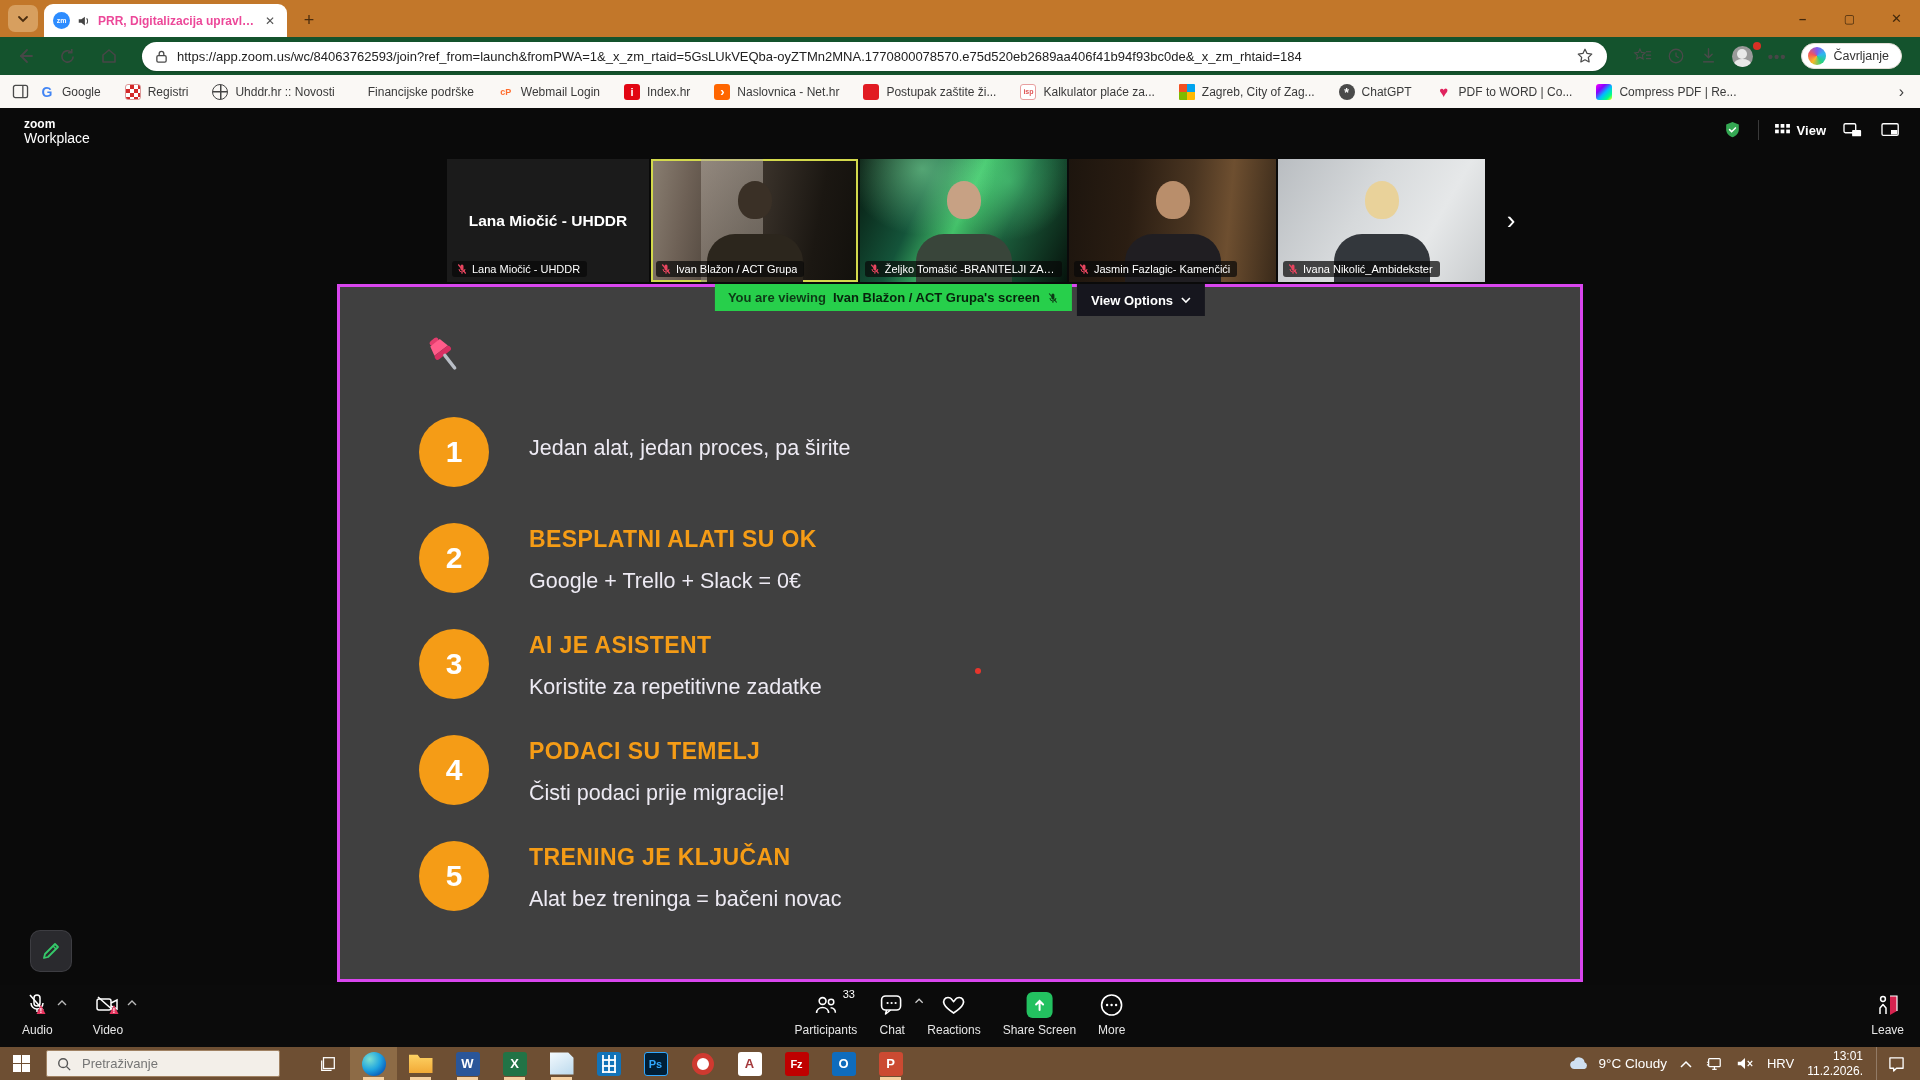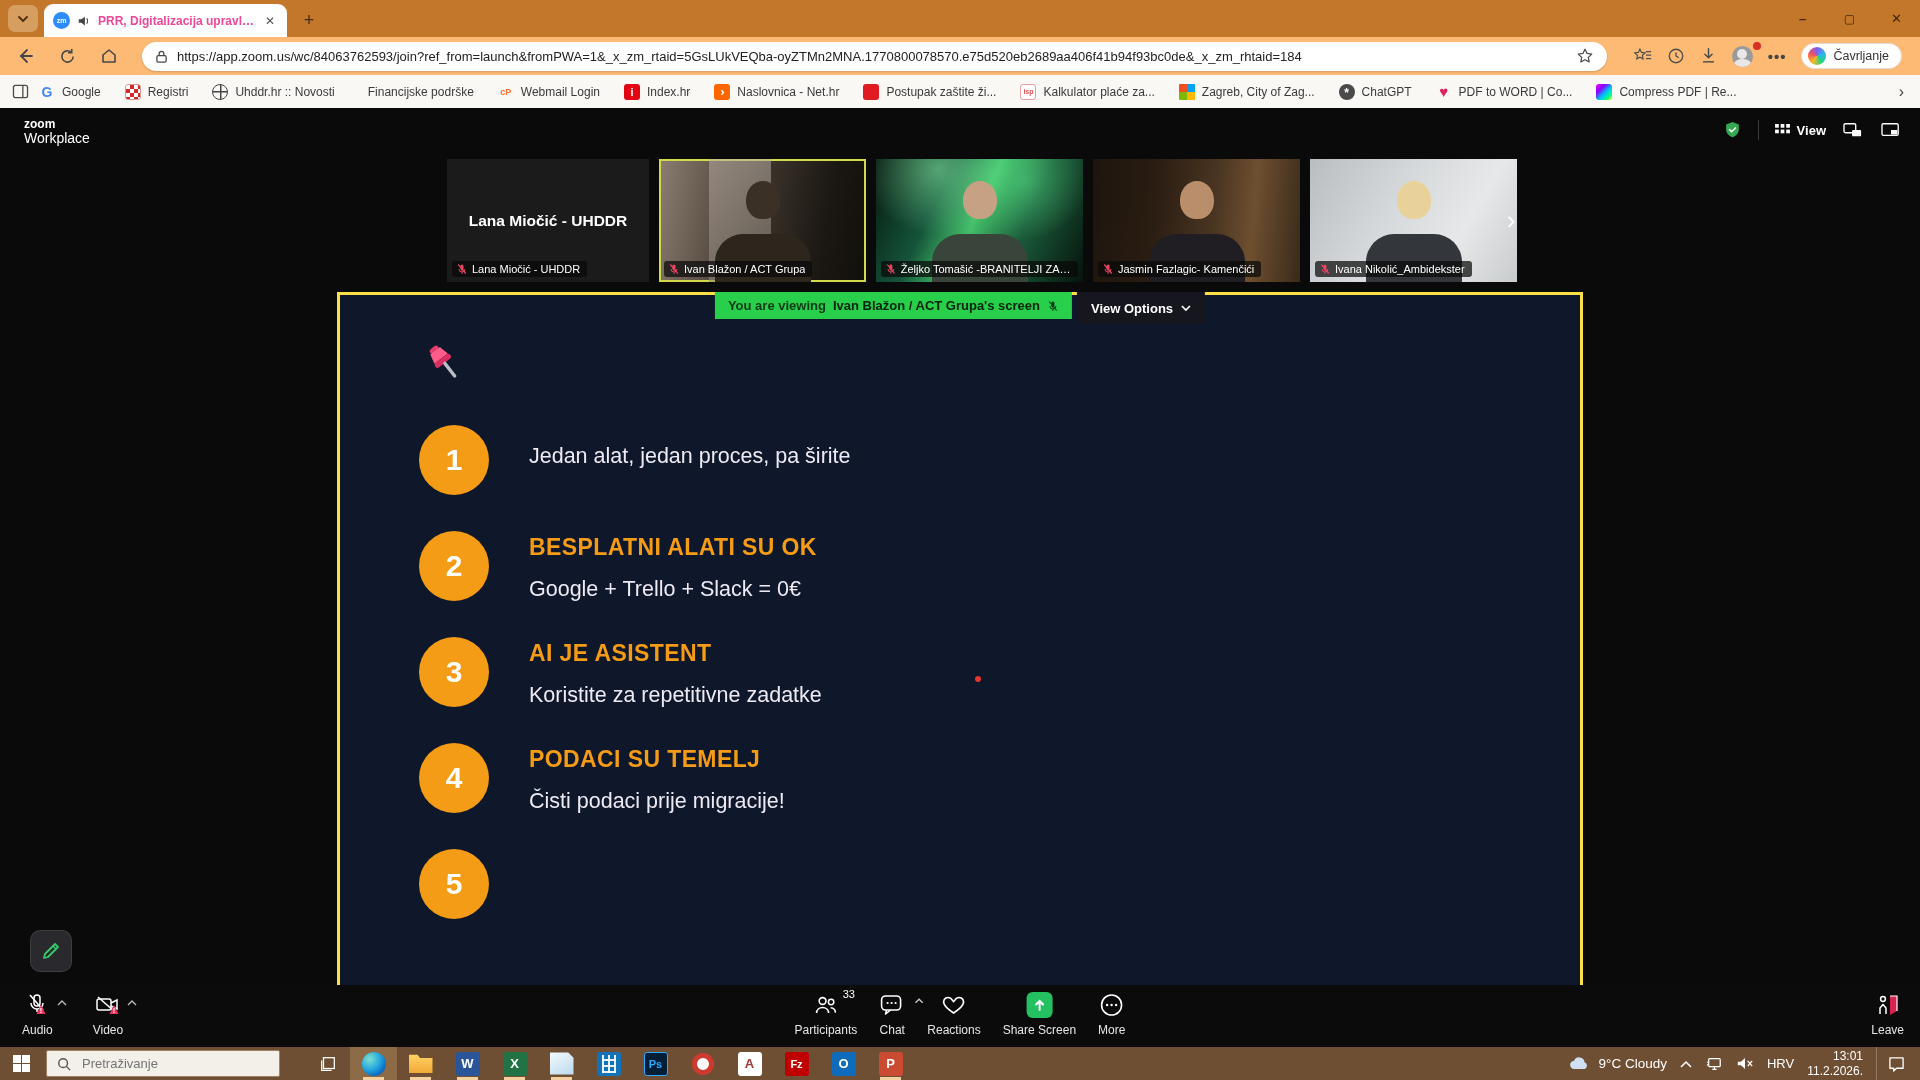--- a/index.html
+++ b/index.html
@@ -21,21 +21,21 @@
   .newtab{position:absolute;left:296px;top:8px;width:26px;height:24px;color:#4a2c0e;font-size:18px;
     display:flex;align-items:center;justify-content:center;}
   .newtab::before{content:"+";}
   .winctl{position:absolute;right:0;top:0;height:37px;display:flex;}
   .winctl>span{width:47px;height:100%;display:flex;align-items:center;justify-content:center;color:#42280c;font-size:13px;}
   .ctl-min::before{content:"\2013";font-weight:bold;}
   .ctl-max::before{content:"\25A2";font-size:12px;}
   .ctl-close::before{content:"\2715";}
 
   
-  .urlrow{position:absolute;left:0;top:37px;width:100%;height:38px;background:#fdba74;
+  .urlrow{position:absolute;left:0;top:37px;width:100%;height:38px;background:#14532d;
     display:flex;align-items:center;padding:15px 10px;gap:12px;}
   .nav-btn{width:30px;height:30px;display:flex;align-items:center;justify-content:center;color:#474747;flex:none;}
   .urlpill{height:29px;background:#fff;border-radius:15px;flex:1;display:flex;align-items:center;
     padding:0 13px;gap:9px;box-shadow:0 1px 2px rgba(0,0,0,.18);min-width:0;margin:0 6px;}
   .url-text{font-size:13px;color:#222;white-space:nowrap;overflow:hidden;flex:1;}
   .right-icons{display:flex;align-items:center;gap:15px;padding:0 8px;flex:none;}
   .avatar{position:relative;width:21px;height:21px;border-radius:50%;background:#9a9a9a;overflow:hidden;}
   .avatar::before{content:"";position:absolute;left:5.5px;top:3px;width:10px;height:10px;border-radius:50%;background:#e8e8e8;}
   .avatar::after{content:"";position:absolute;left:2px;top:13px;width:17px;height:10px;border-radius:50%;background:#e8e8e8;}
   .avatar-dot{position:absolute;right:159px;top:42px;width:8px;height:8px;border-radius:50%;background:#d93025;z-index:3;}
@@ -83,21 +83,21 @@
   .zoomapp{position:absolute;left:0;top:108px;width:100%;height:939px;background:#0a0a0a;}
   .ztop{position:absolute;left:0;top:0;width:100%;height:48px;}
   .zlogo{position:absolute;left:24px;top:10px;color:#fff;line-height:1.1;}
   .zlogo .l1{font-size:12px;font-weight:bold;}
   .zlogo .l2{font-size:14px;}
   .ztop-right{position:absolute;right:18px;top:0;height:44px;display:flex;align-items:center;gap:16px;color:#fff;}
   .vdiv{width:1px;height:20px;background:#3a3a3a;}
   .viewbtn{display:flex;align-items:center;gap:7px;font-size:13px;font-weight:bold;}
 
   
-  .strip{position:absolute;left:447px;top:51px;height:123px;display:flex;gap:10px;border-radius:11px;}
+  .strip{position:absolute;left:447px;top:51px;height:123px;display:flex;gap:2px;border-radius:11px;}
   .tile{position:relative;width:207px;height:123px;overflow:hidden;background:#141414;flex:none;}
   .tile.panel{width:202px;background:#1b1b1b;}
   .tile.active{outline:2px solid #d3d94c;outline-offset:-2px;}
   .big-name{position:absolute;inset:0;display:flex;align-items:center;justify-content:center;
     color:#fff;font-weight:bold;font-size:15.5px;text-align:center;padding:0 8px;}
   .badge{position:absolute;left:5px;bottom:5px;display:flex;align-items:center;gap:4px;
     background:rgba(8,8,8,.72);border-radius:3px;padding:2px 7px 2px 4px;max-width:95%;}
   .badge-name{color:#fff;font-size:11px;white-space:nowrap;overflow:hidden;text-overflow:ellipsis;}
   .person{position:absolute;inset:0;}
   .p-head{position:absolute;left:50%;top:22px;transform:translateX(-50%);width:34px;height:38px;border-radius:50% 50% 46% 46%;}
@@ -117,22 +117,22 @@
   .scene-office-dark .p-head{background:#b98e6b;}
   .scene-office-dark .p-body{background:#201e22;}
   .scene-bright{background:linear-gradient(120deg,#b9bdc1,#d6d9db 40%,#e6e8e9 70%,#c9ccce);}
   .scene-bright .p-head{background:#e9d29a;}
   .scene-bright .p-body{background:#33373c;}
   .strip-next{position:absolute;left:1496px;top:51px;width:30px;height:123px;display:flex;
     align-items:center;justify-content:center;color:#fff;font-size:26px;}
   .strip-next::before{content:"\203A";}
 
   
-  .share{position:absolute;left:337px;top:184px;width:1246px;height:698px;background:#0f172a;
-    border:3px solid #fde047;}
+  .share{position:absolute;left:337px;top:176px;width:1246px;height:698px;background:#404040;
+    border:3px solid #d946ef;}
   .banner-row{position:absolute;top:-3px;left:50%;transform:translateX(-50%);display:flex;height:27px;z-index:5;}
   .banner{background:#27cf4b;display:flex;align-items:center;gap:7px;padding:0 13px;
     font-size:13px;color:#0d3a16;font-weight:bold;white-space:nowrap;}
   .banner .subj{color:#07230c;}
   .viewopts{background:#16161e;color:#fff;font-weight:bold;font-size:13px;display:flex;
     align-items:center;gap:8px;padding:16px 14px;margin-left:5px;white-space:nowrap;}
   .pres-title{position:absolute;left:79px;top:42px;display:flex;align-items:center;gap:20px;}
   .pres-title h1{margin:0;color:#fff;font-size:43px;font-weight:bold;letter-spacing:1px;}
   .items{position:absolute;left:79px;top:130px;}
   .item{display:flex;height:106px;}
@@ -529,20 +529,24 @@
   <div class="item">
     <div class="i-num">4</div>
     <div class="i-text">
       <div class="i-head">PODACI SU TEMELJ</div>
       <div class="i-sub">Čisti podaci prije migracije!</div>
     </div>
   </div>
 
   <div class="item">
     <div class="i-num">5</div>
+    <div class="i-text">
+      <div class="i-head">TRENING JE KLJUČAN</div>
+      <div class="i-sub">Alat bez treninga = bačeni novac</div>
+    </div>
   </div>
 </div>
       <span class="laser"></span>
     </div>
 
     <div class="pencil">
       <svg width="20" height="20" viewBox="0 0 20 20">
           <path d="M3 17l1-4L14 3l3 3L7 16z" stroke="#35c96a" fill="none" stroke-width="1.8" stroke-linejoin="round"></path>
           <line x1="12" y1="5" x2="15" y2="8" stroke="#35c96a" stroke-width="1.4"></line>
         </svg>

